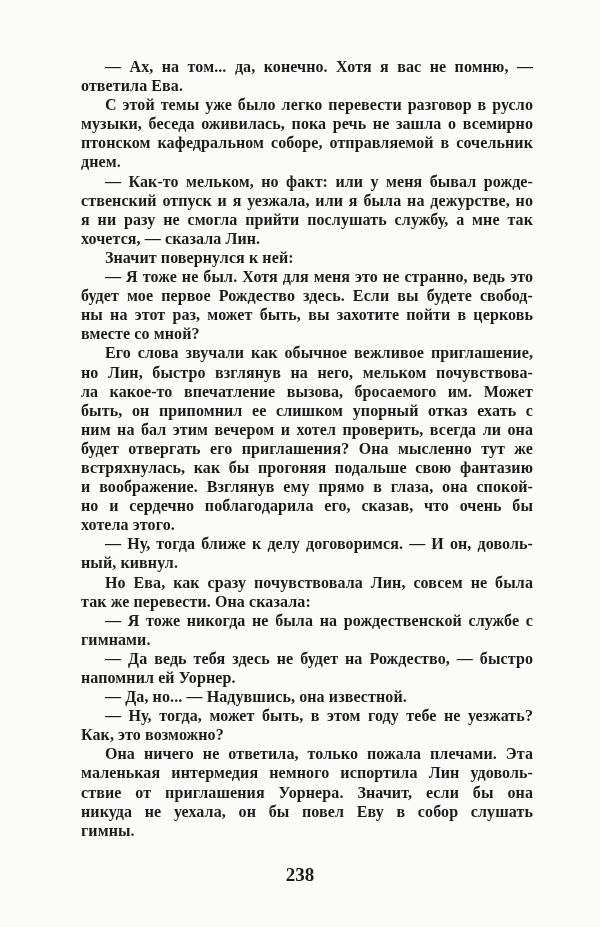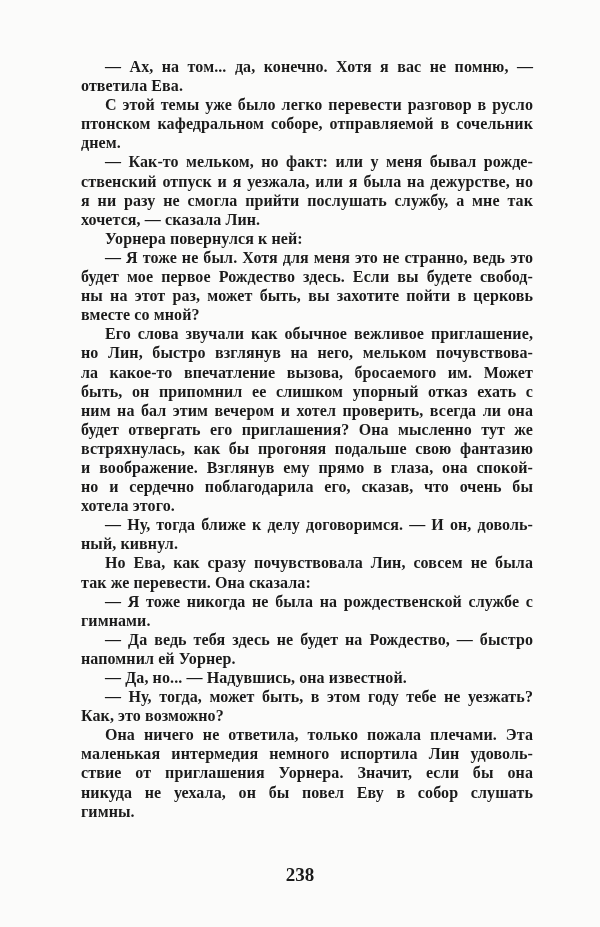--- a/index.html
+++ b/index.html
@@ -53,27 +53,28 @@
   }
 </style>
 </head>
 <body>
 
 <div class="page">
   <div class="text-block">
       <div class="line indent">— Ах, на том... да, конечно. Хотя я вас не помню, —</div>
       <div class="line parend">ответила Ева.</div>
       <div class="line indent">С этой темы уже было легко перевести разговор в русло</div>
+      <div class="line">музыки, беседа оживилась, пока речь не зашла о всемирно</div>
       <div class="line">птонском кафедральном соборе, отправляемой в сочельник</div>
       <div class="line parend">днем.</div>
       <div class="line indent">— Как-то мельком, но факт: или у меня бывал рожде-</div>
       <div class="line">ственский отпуск и я уезжала, или я была на дежурстве, но</div>
       <div class="line">я ни разу не смогла прийти послушать службу, а мне так</div>
       <div class="line parend">хочется, — сказала Лин.</div>
-      <div class="line indent parend">Уорнера повернулся к ней:</div>
+      <div class="line indent parend">Значит повернулся к ней:</div>
       <div class="line indent">— Я тоже не был. Хотя для меня это не странно, ведь это</div>
       <div class="line">будет мое первое Рождество здесь. Если вы будете свобод-</div>
       <div class="line">ны на этот раз, может быть, вы захотите пойти в церковь</div>
       <div class="line parend">вместе со мной?</div>
       <div class="line indent">Его слова звучали как обычное вежливое приглашение,</div>
       <div class="line">но Лин, быстро взглянув на него, мельком почувствова-</div>
       <div class="line">ла какое-то впечатление вызова, бросаемого им. Может</div>
       <div class="line">быть, он припомнил ее слишком упорный отказ ехать с</div>
       <div class="line">ним на бал этим вечером и хотел проверить, всегда ли она</div>
       <div class="line">будет отвергать его приглашения? Она мысленно тут же</div>

